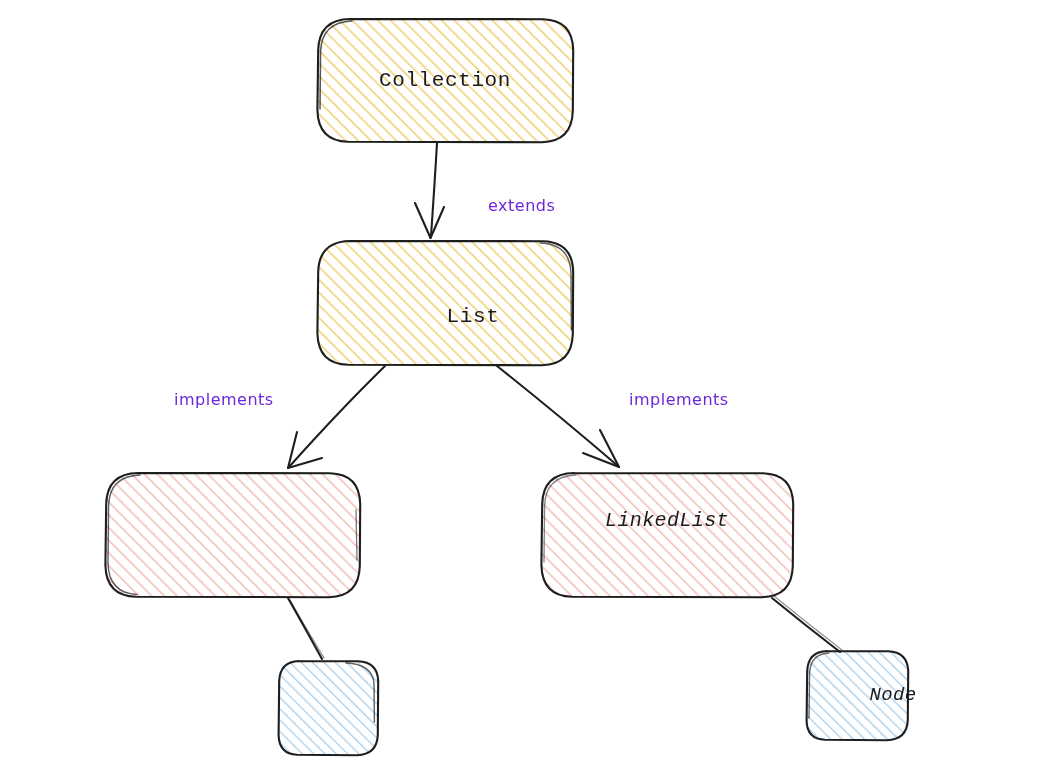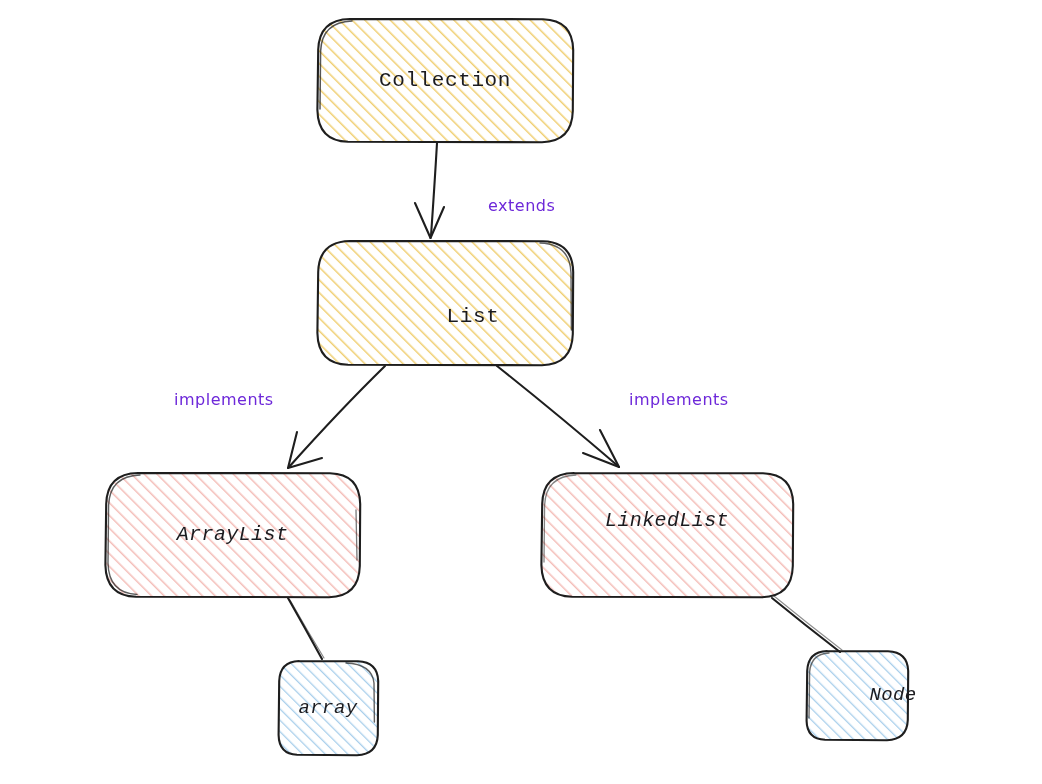--- a/index.html
+++ b/index.html
@@ -146,25 +146,23 @@
     <g>
       <path d="M772,598 Q805,625 840,652" fill="none" stroke="#1e1e1e" stroke-width="2.1" stroke-linecap="round"></path>
       <path d="M774,596 Q807,623 842,650" fill="none" stroke="#1e1e1e" stroke-width="1.1" stroke-linecap="round" opacity="0.5"></path>
     </g>
   </svg>
 
   <div class="node-label size-lg" style="left:317px; top:18px; width:256px; height:124px;">Collection</div>
 
   <div class="node-label size-lg" style="left:317px; top:240px; width:256px; height:152px;margin-left:28px;">List</div>
 
-  <div class="node-label size-md italicish" style="left:105px; top:472px; width:255px; height:125px;">ArrayList</div>
 
   <div class="node-label size-md italicish" style="left:541px; top:472px; width:252px; height:97px;">LinkedList</div>
 
-  <div class="node-label size-sm italicish" style="left:278px; top:660px; width:100px; height:95px;">array</div>
 
   <div class="node-label size-sm italicish" style="left:806px; top:650px; width:102px; height:90px;margin-left:36px;">Node</div>
 
   <div class="edge-label" style="left:488px; top:196px;">extends</div>
 
   <div class="edge-label" style="left:174px; top:390px;">implements</div>
 
   <div class="edge-label" style="left:629px; top:390px;">implements</div>
 
   <div class="hit" style="left:317px; top:18px; width:256px; height:124px;"></div>

